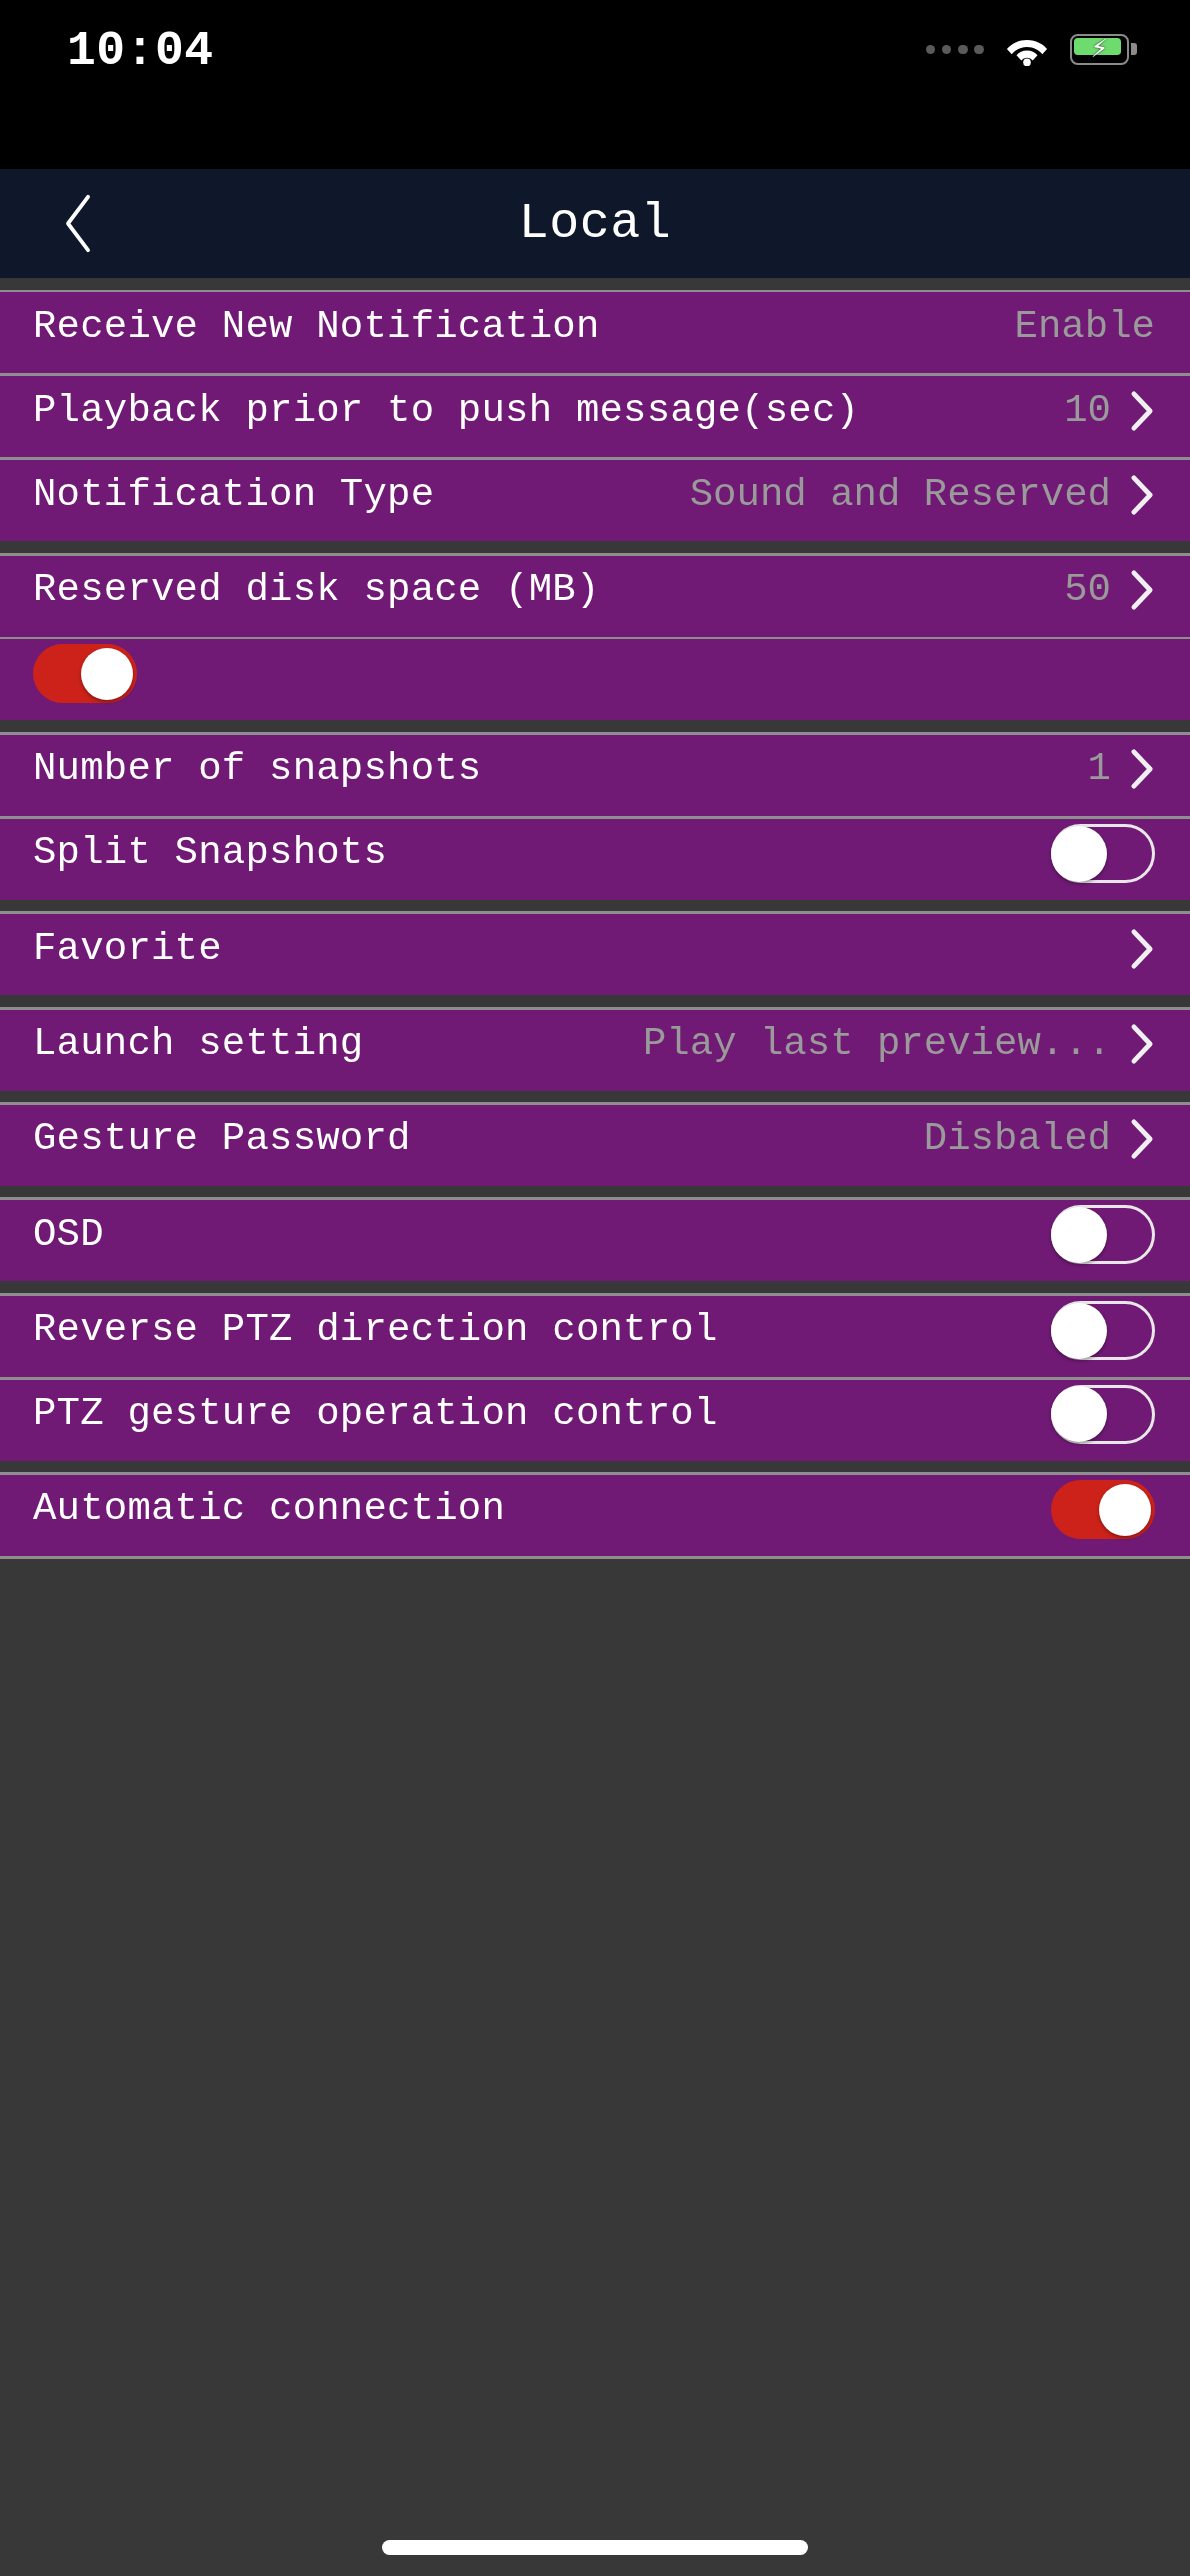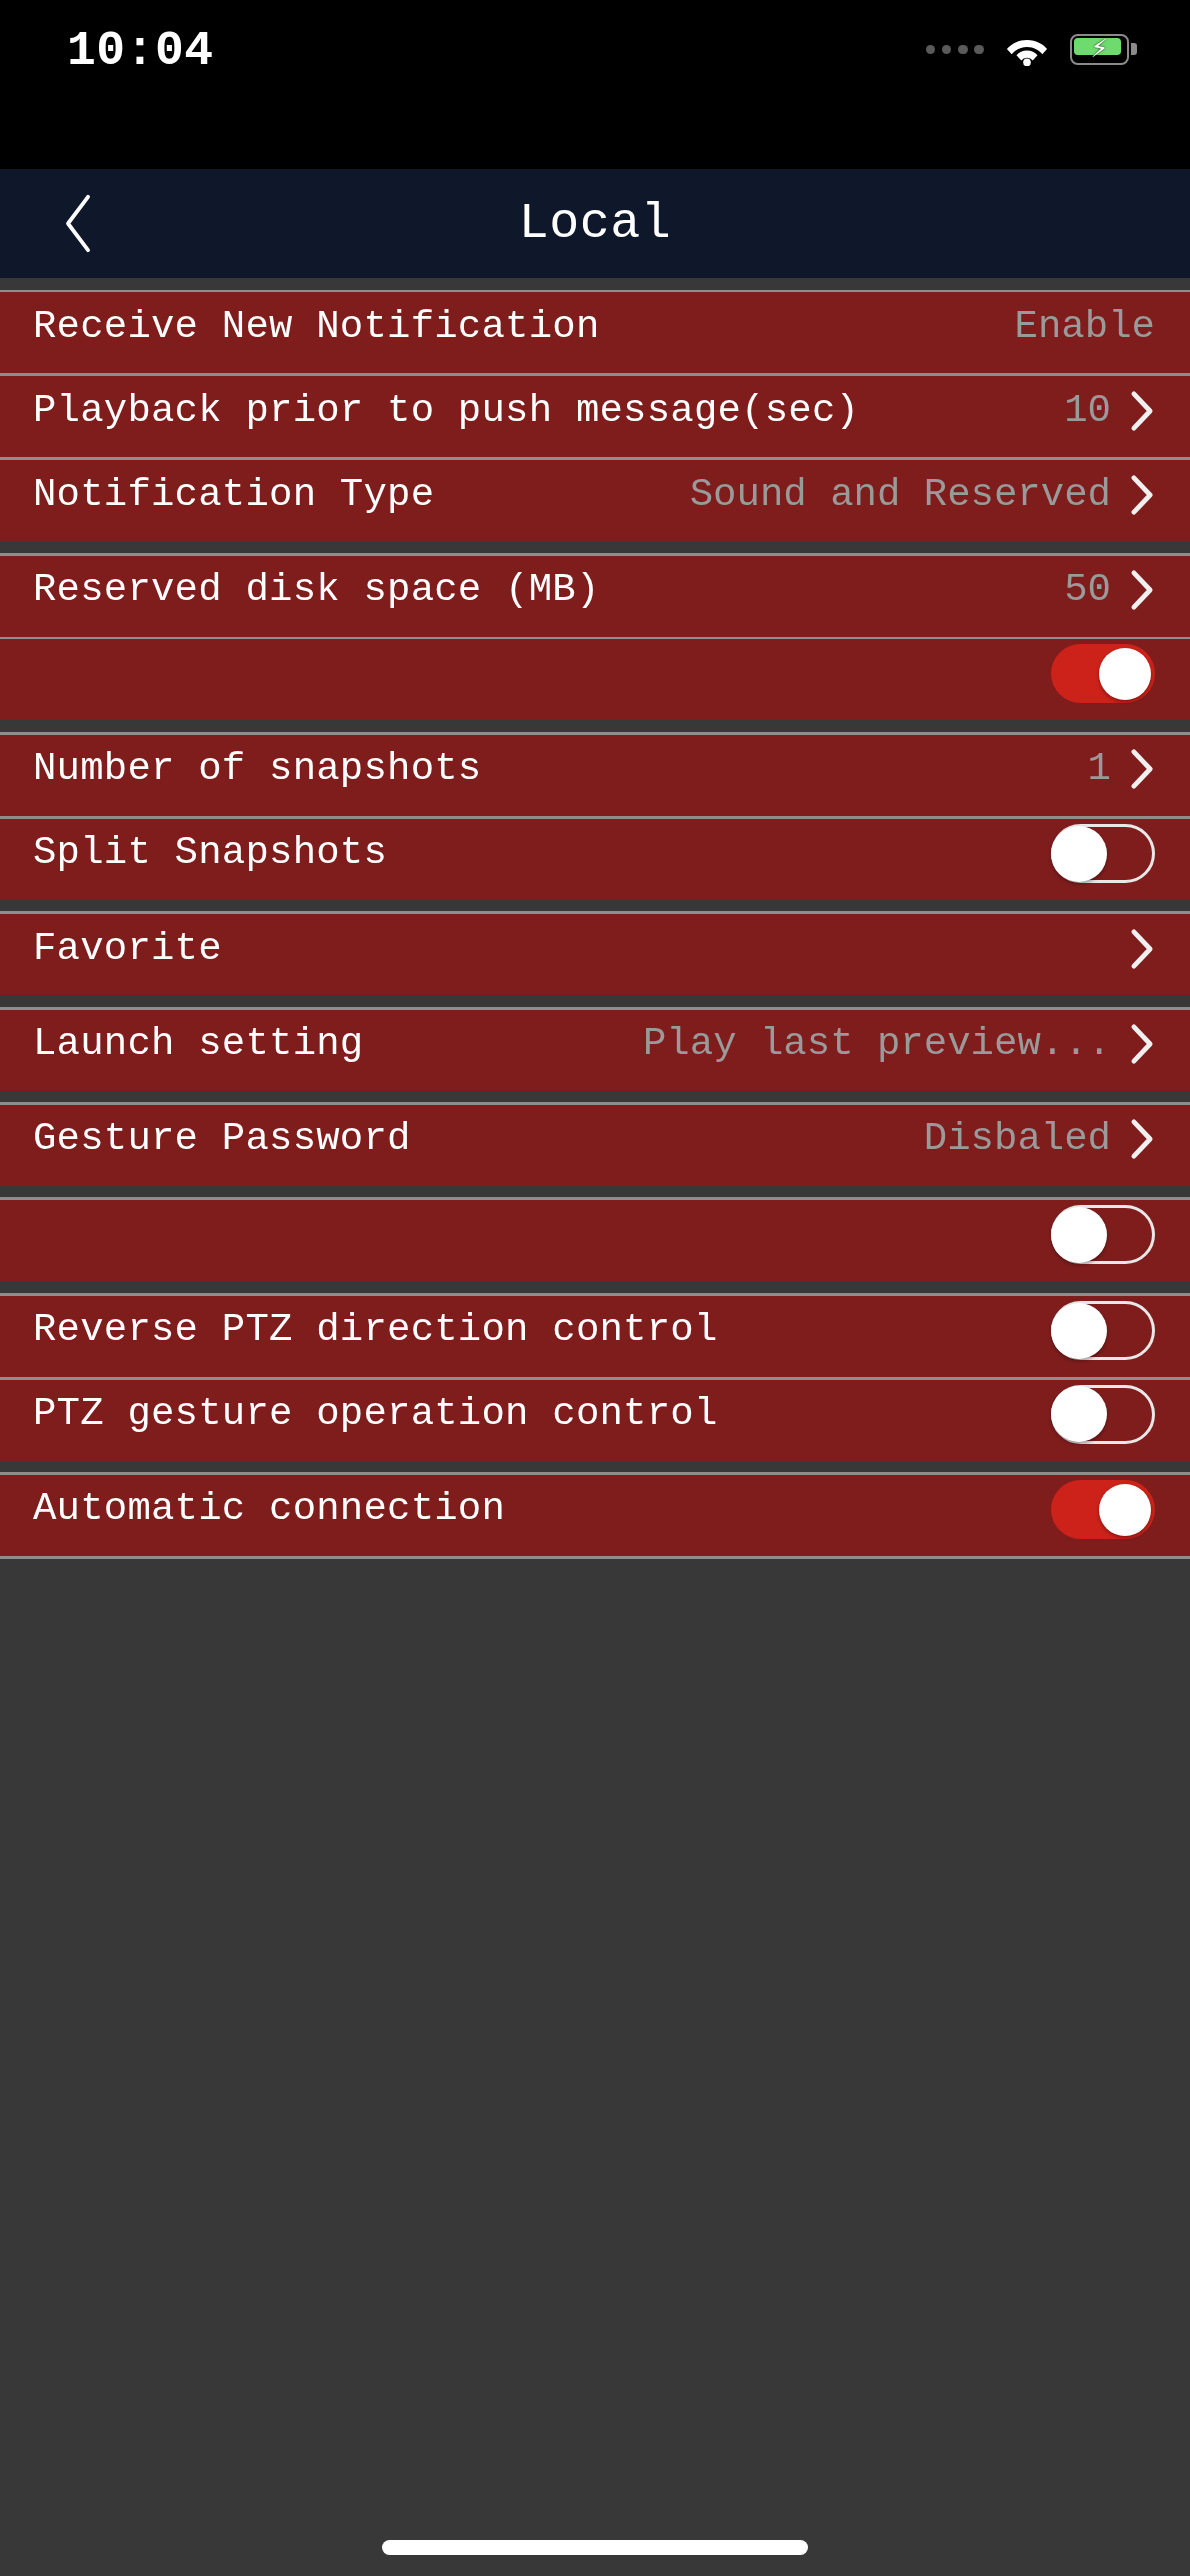--- a/index.html
+++ b/index.html
@@ -51,22 +51,22 @@
     display:flex; align-items:center; justify-content:center; cursor:pointer;
   }
   .back-btn svg { display:block; }
 
   
   .list { position:absolute; top:278px; left:0; width:1190px; }
   .gap { height:11.5px; background:#383838; }
   .hairline { height:2.9px; background:#8e8e8e; }
   .row {
     position:relative; width:1190px; height:auto;
-    background:#7f1d1d; display:flex; align-items:center;
-    padding:0 35px 12px 33px; cursor:pointer;justify-content:flex-end;
+    background:#701a75; display:flex; align-items:center;
+    padding:0 35px 12px 33px; cursor:pointer;
   }
   .row.h-md { height:81px; }
   .label { color:#ffffff; font-size:39px; font-weight:400; letter-spacing:0.2px; flex:1; white-space:nowrap; }
   .value { color:#9a9a9a; font-size:39px; font-weight:400; white-space:nowrap; }
   .row .right { display:flex; align-items:center; gap:19px; }
   .chev { width:25px; height:42px; flex:none; }
   .chev svg { display:block; }
 
   
   .toggle { position:relative; width:104px; height:59px; flex:none; cursor:pointer; }
@@ -242,20 +242,21 @@
           <span class="chev">
             <svg width="25" height="42" viewBox="0 0 26 44">
               <polyline points="4,4 21,22 4,40" fill="none" stroke="#f0f0f0" stroke-width="5" stroke-linecap="round" stroke-linejoin="round"></polyline>
             </svg>
           </span>
         </span>
       </div>
       <div class="gap"></div>
       <div class="hairline"></div>
       <div class="row h-md">
+        <span class="label">OSD</span>
         <span class="right">
           <span class="toggle off">
             <span class="track"></span>
             <span class="knob"></span>
           </span>
         </span>
       </div>
       <div class="gap"></div>
       <div class="hairline"></div>
       <div class="row h-md">

